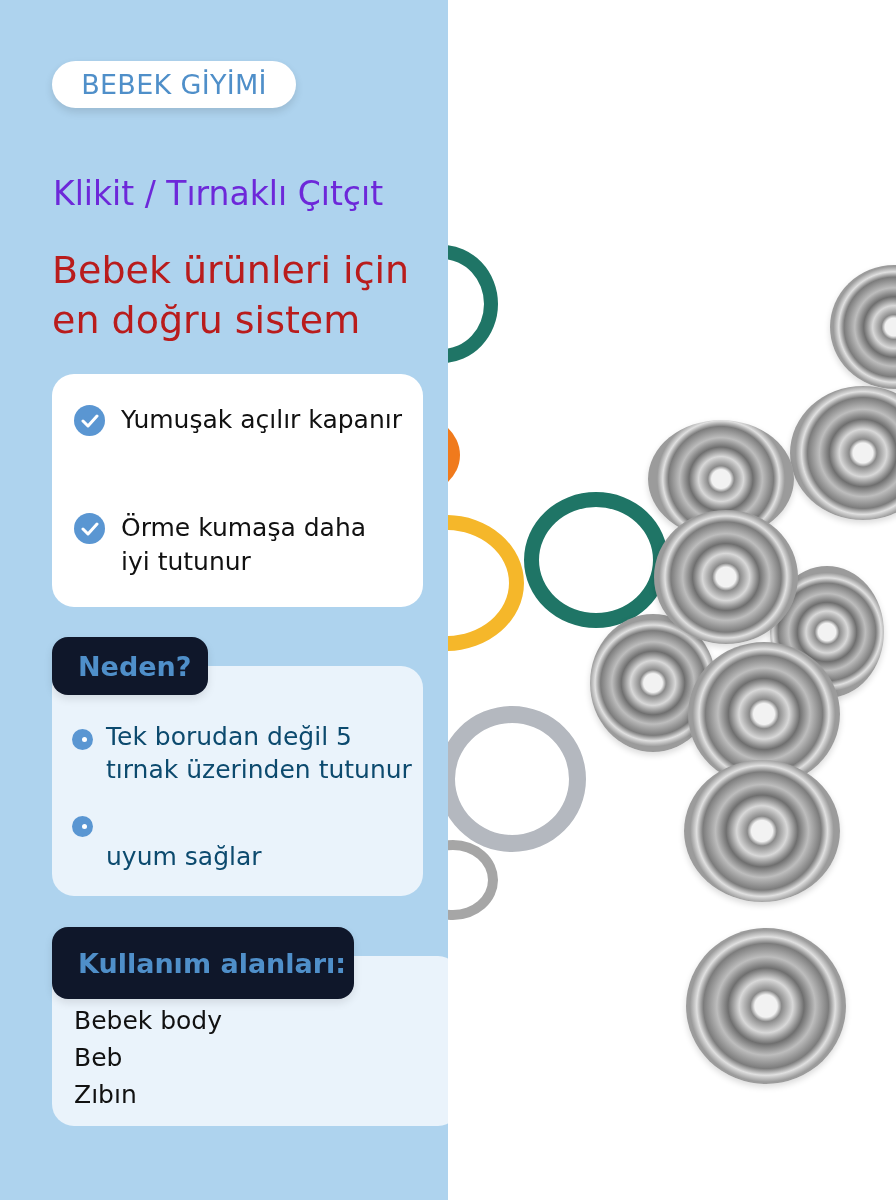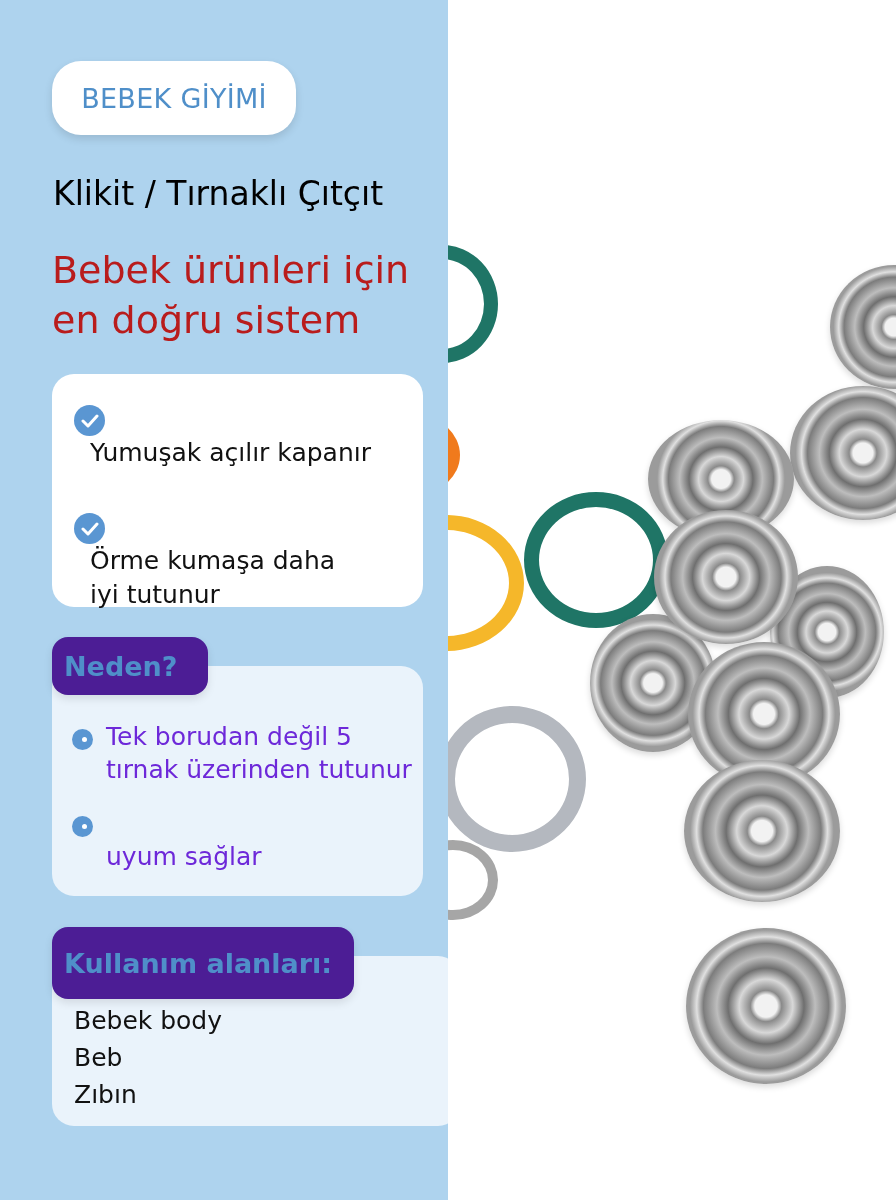--- a/index.html
+++ b/index.html
@@ -1,34 +1,34 @@
 <!DOCTYPE html>
 <html><head>
 <meta charset="utf-8">
 <style>
   html, body { margin:0; padding:0; }
   body { width:896px; height:1200px; overflow:hidden; background:#ffffff; font-family:"DejaVu Sans", sans-serif; position:relative; }
   .panel { position:absolute; left:0; top:0; width:448px; height:1200px; background:#aed3ee; }
   .photo { position:absolute; left:448px; top:0; width:448px; height:1200px; background:#ffffff; overflow:hidden; }
-  .pill { position:absolute; left:52px; top:61px; width:244px; height:74px; background:#fff; border-radius:29px; box-shadow:0 4px 8px rgba(0,0,0,0.12); display:flex; align-items:center; justify-content:center; color:#4f8fc9; font-size:27px; letter-spacing:0.3px; }
-  .subtitle { position:absolute; left:53px; top:174px; font-size:33px; color:#000000; }
+  .pill { position:absolute; left:52px; top:61px; width:244px; height:47px; background:#fff; border-radius:29px; box-shadow:0 4px 8px rgba(0,0,0,0.12); display:flex; align-items:center; justify-content:center; color:#4f8fc9; font-size:27px; letter-spacing:0.3px; }
+  .subtitle { position:absolute; left:53px; top:174px; font-size:33px; color:#6d28d9; }
   .headline { position:absolute; left:52px; top:245px; font-size:38px; line-height:50px; color:#b91c1c; }
   .card1 { position:absolute; left:52px; top:374px; width:371px; height:233px; background:#fff; border-radius:22px; }
-  .check-row { position:absolute; left:22px; display:flex; align-items:flex-start;flex-direction:column; }
+  .check-row { position:absolute; left:22px; display:flex; align-items:flex-start; }
   .check-icon { width:31px; height:31px; border-radius:50%; background:#5a96d2; display:flex; align-items:center; justify-content:center; margin-top:2px; }
   .check-text { margin-left:16px; font-size:25px; line-height:34px; color:#111; }
   .card2 { position:absolute; left:52px; top:666px; width:371px; height:230px; background:#eaf3fb; border-radius:22px; }
-  .tab { position:absolute; background:#4c1d95; border-radius:16px; box-shadow:0 4px 8px rgba(0,0,0,0.10); color:#4f8fc9; font-weight:bold; font-size:27px; display:flex; align-items:center; padding-left:12px; box-sizing:border-box; }
+  .tab { position:absolute; background:#0f172a; border-radius:16px; box-shadow:0 4px 8px rgba(0,0,0,0.10); color:#4f8fc9; font-weight:bold; font-size:27px; display:flex; align-items:center; padding-left:26px; box-sizing:border-box; }
   .tab1 { left:52px; top:637px; width:156px; height:58px; }
   .card3 { position:absolute; left:52px; top:956px; width:408px; height:170px; background:#eaf3fb; border-radius:22px; }
   .tab2 { left:52px; top:927px; width:302px; height:72px; }
   .bullet-row { position:absolute; left:20px; display:flex; align-items:flex-start; }
   .bullet-icon { width:21px; height:21px; border-radius:50%; background:#5a96d2; position:relative; margin-top:9px; }
   .bullet-icon::after { content:""; position:absolute; left:10px; top:8px; width:5px; height:5px; border-radius:50%; background:#fff; }
-  .bullet-text { margin-left:13px; font-size:25px; line-height:33px; color:#6d28d9; }
+  .bullet-text { margin-left:13px; font-size:25px; line-height:33px; color:#0c4a6e; }
   .use-list { position:absolute; left:22px; top:46px; font-size:25px; line-height:37px; color:#111; }
   .ring { position:absolute; border-radius:50%; box-sizing:border-box; }
   .metal { position:absolute; border-radius:50%; box-sizing:border-box; background:radial-gradient(circle at 50% 50%, #f2f2f2 0 10%, #8a8a8a 14%, #d8d8d8 24%, #6f6f6f 34%, #bdbdbd 44%, #7c7c7c 56%, #e0e0e0 62%, #9b9b9b 68%); box-shadow:0 3px 6px rgba(0,0,0,0.15); }
 </style>
 </head>
 <body>
 
 <div class="panel">
   <div class="pill">
     <span>BEBEK GİYİMİ</span>

